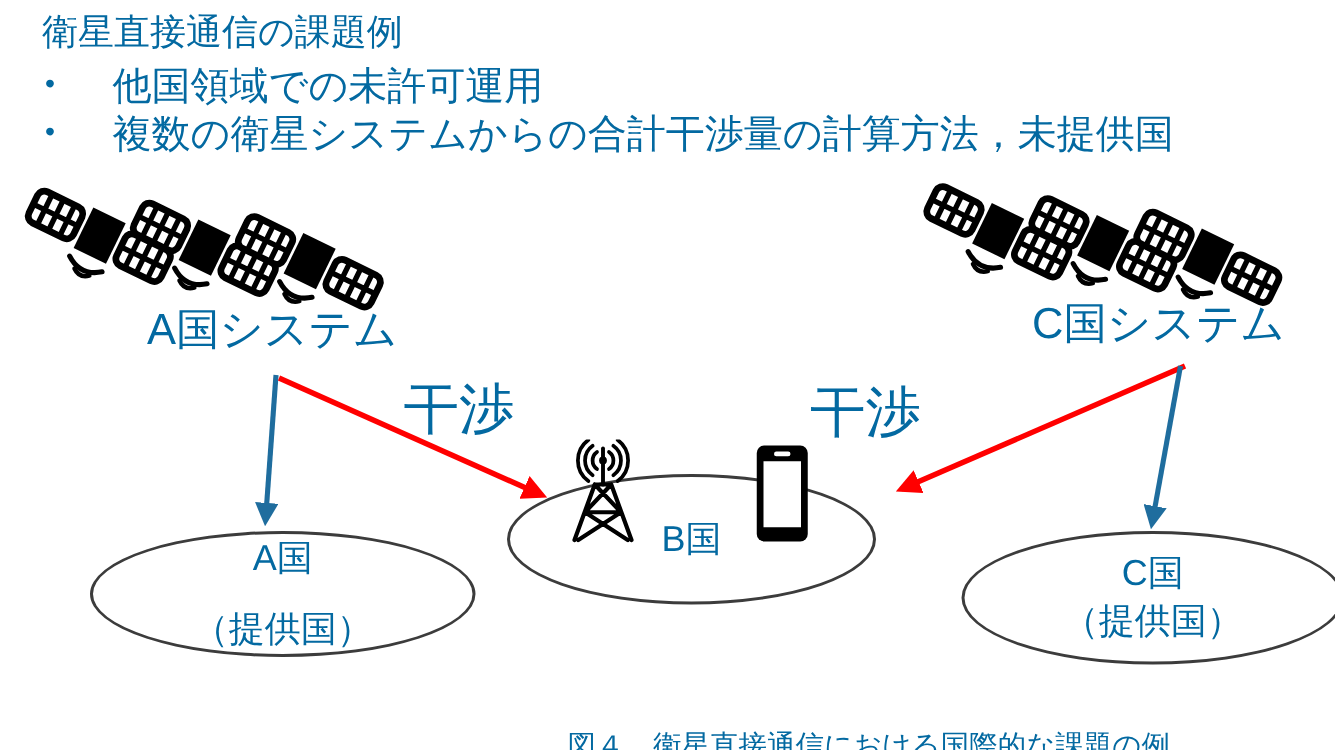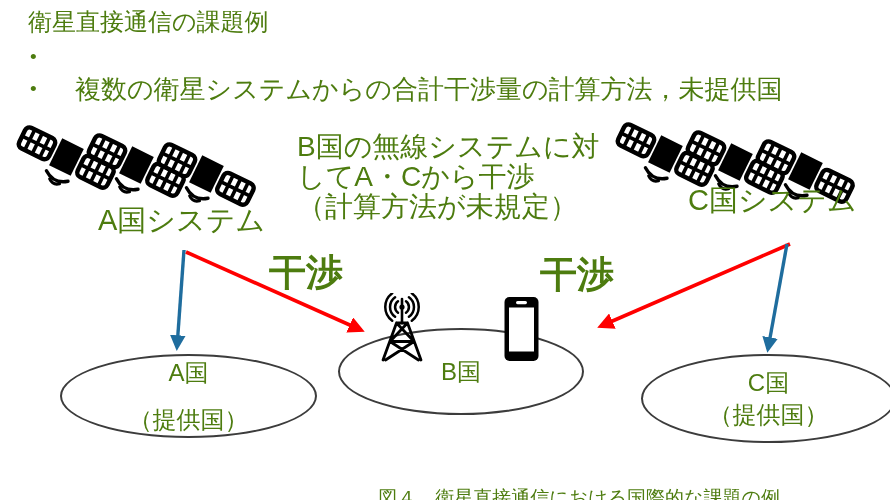--- a/index.html
+++ b/index.html
@@ -1,51 +1,51 @@
 <!DOCTYPE html>
 <html><head>
 <meta charset="utf-8">
 <style>
   html,body{margin:0;padding:0;background:#ffffff;}
   .canvas{
     position:relative;width:890px;height:500px;background:#fff;overflow:hidden;
-    font-family:"Liberation Sans","DejaVu Sans",sans-serif;color:#4d7c0f;border-radius:16px;
+    font-family:"Liberation Sans","DejaVu Sans",sans-serif;color:#0369a1;border-radius:16px;
   }
   .abs{position:absolute;}
 
   
   .title{left:28px;top:7px;font-size:24px;line-height:30px;}
   .bullets{left:30px;top:42px;}
   .bullet-row{display:flex;align-items:flex-start;height:32px;font-size:26px;line-height:30px;}
   .bullet-dot{width:45px;font-size:19px;line-height:30px;}
 
   
   .sat-cluster{width:250px;height:100px;overflow:visible;}
   .cluster-a{left:14px;top:124px;}
   .cluster-c{left:613px;top:121px;}
   .sys-label{font-size:29px;line-height:34px;}
   .sys-a{left:81px;top:203px;margin-left:17px;}
-  .sys-c{left:688px;top:183px;}
+  .sys-c{left:688px;top:199px;}
 
   
   .note{left:297px;top:132px;font-size:28px;line-height:30px;}
 
   
-  .kansho{font-size:37px;line-height:38px;font-weight:bold;}
+  .kansho{font-size:37px;line-height:38px;}
   .kansho-a{left:269px;top:254px;}
   .kansho-c{left:540px;top:256px;}
 
   
   .overlay{left:0;top:0;width:890px;height:500px;pointer-events:none;}
 
   
   .ellipse{border:2px solid #3c3c3c;border-radius:50%;display:flex;flex-direction:column;
     align-items:center;justify-content:center;text-align:center;box-sizing:border-box;}
   .ellipse-a{left:60px;top:354px;width:257px;height:84px;gap:20px;}
-  .ellipse-b{left:338px;top:328px;width:246px;height:87px;gap:24px;text-align:center;}
+  .ellipse-b{left:338px;top:316px;width:246px;height:87px;gap:24px;text-align:center;}
   .ellipse-c{left:641px;top:354px;width:255px;height:89px;gap:5px;}
   .cname{font-size:24px;line-height:27px;}
   .crole{font-size:24px;line-height:27px;}
   .ellipse-b .crole{font-size:22px;}
 
   
   .antenna{left:371px;top:293px;width:62px;height:70px;}
   .phone{left:503px;top:296px;width:37px;height:66px;}
 
   
@@ -73,20 +73,21 @@
           <path d="M46.5 60 q5.5 4.5 11 0" stroke="#000" stroke-width="3" fill="none" stroke-linecap="round"></path>
         </g>
       </g>
     </defs>
   </svg>
 
   <div class="abs title">衛星直接通信の課題例</div>
   <div class="abs bullets">
     <div class="bullet-row">
       <span class="bullet-dot">•</span>
+      <span>他国領域での未許可運用</span>
     </div>
     <div class="bullet-row">
       <span class="bullet-dot">•</span>
       <span>複数の衛星システムからの合計干渉量の計算方法，未提供国</span>
     </div>
   </div>
 
   <svg class="abs sat-cluster cluster-a" viewBox="0 0 250 100">
     <use href="#sat-sym" x="0" y="0"></use>
     <use href="#sat-sym" x="70" y="8"></use>
@@ -94,25 +95,20 @@
   </svg>
   <div class="abs sys-label sys-a">A国システム</div>
 
   <svg class="abs sat-cluster cluster-c" viewBox="0 0 250 100">
     <use href="#sat-sym" x="0" y="0"></use>
     <use href="#sat-sym" x="70" y="8"></use>
     <use href="#sat-sym" x="140" y="17"></use>
   </svg>
   <div class="abs sys-label sys-c">C国システム</div>
 
-  <div class="abs note">
-    <div>B国の無線システムに対</div>
-    <div>してA・Cから干渉</div>
-    <div>（計算方法が未規定）</div>
-  </div>
 
   <svg class="abs overlay" viewBox="0 0 890 500">
     <defs>
       <marker id="mred" viewBox="0 0 10 10" refX="7.5" refY="5" markerWidth="4.6" markerHeight="4.6" orient="auto">
         <path d="M0 0 L10 5 L0 10 Z" fill="#ff0000"></path>
       </marker>
       <marker id="mblue" viewBox="0 0 10 10" refX="7.5" refY="5" markerWidth="4.6" markerHeight="4.6" orient="auto">
         <path d="M0 0 L10 5 L0 10 Z" fill="#1f6d9e"></path>
       </marker>
     </defs>

